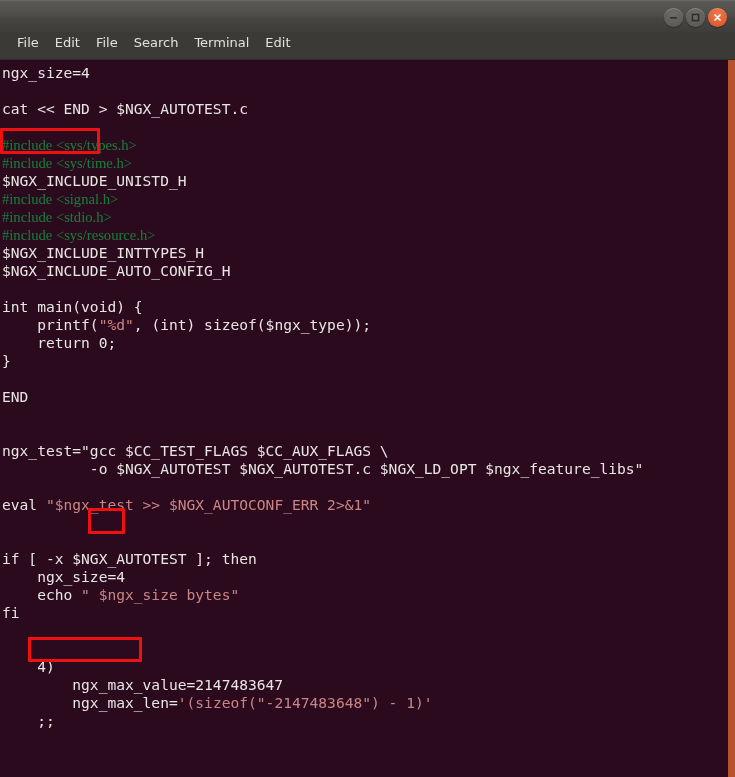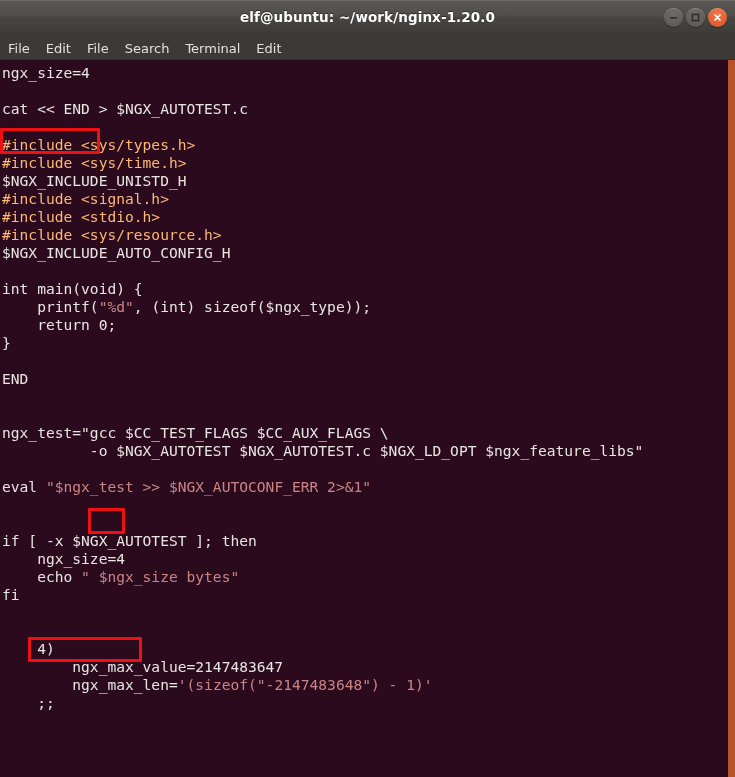--- a/index.html
+++ b/index.html
@@ -66,21 +66,22 @@
   .wbtn.close {
     background: radial-gradient(circle at 50% 30%, #f07746, #d8532b);
   }
   .wbtn svg { display: block; }
 
   
   #menubar {
     height: 28px;
     background: #3b3a36;
     display: flex;
-    align-items: flex-end;
+    align-items: flex-start;
+    padding-left: 9px;
     box-sizing: border-box;
     border-bottom: 1px solid #2e2d2a;
   }
   .menu-item {
     font-family: "DejaVu Sans", sans-serif;
     font-size: 13px;
     color: #e3e1dd;
     padding: 3px 8px;
     user-select: none;
     cursor: default;
@@ -114,21 +115,21 @@
   .line {
     height: 18px;
     line-height: 18px;
     font-family: "DejaVu Sans Mono", monospace;
     font-size: 14.6px;
     color: #e8e6e3;
     white-space: pre;
     letter-spacing: 0px;
   }
   .c-default { color: #e8e6e3; }
-  .c-cyan    { color: #fdba74; }
+  .c-cyan    { color: #15803d; font-family: Liberation Serif, serif; }
   .c-string  { color: #c98585; }
 
   
   .redbox {
     position: absolute;
     border: 3px solid #ef1111;
     border-radius: 1px;
     box-sizing: border-box;
     pointer-events: none;
   }
@@ -146,21 +147,20 @@
     color: #e8e6e3;
     white-space: pre;
   }
 </style>
 </head>
 <body>
 
 <div id="window">
 
   <div id="titlebar">
-    <span id="title-text">elf@ubuntu: ~/work/nginx-1.20.0</span>
     <div id="window-controls">
       <div class="wbtn min">
         <svg width="11" height="11" viewBox="0 0 11 11">
           <rect x="2" y="5" width="7" height="1.6" fill="#2f2e2b"></rect>
         </svg>
       </div>
       <div class="wbtn max">
         <svg width="11" height="11" viewBox="0 0 11 11">
           <rect x="2.4" y="2.4" width="6.2" height="6.2" fill="none" stroke="#2f2e2b" stroke-width="1.6"></rect>
         </svg>
@@ -187,20 +187,21 @@
         <div class="line"><span class="c-default">ngx_size=4</span></div>
         <div class="line"><span class="c-default"></span></div>
         <div class="line"><span class="c-default">cat &lt;&lt; END &gt; $NGX_AUTOTEST.c</span></div>
         <div class="line"><span class="c-default"></span></div>
         <div class="line"><span class="c-cyan">#include &lt;sys/types.h&gt;</span></div>
         <div class="line"><span class="c-cyan">#include &lt;sys/time.h&gt;</span></div>
         <div class="line"><span class="c-default">$NGX_INCLUDE_UNISTD_H</span></div>
         <div class="line"><span class="c-cyan">#include &lt;signal.h&gt;</span></div>
         <div class="line"><span class="c-cyan">#include &lt;stdio.h&gt;</span></div>
         <div class="line"><span class="c-cyan">#include &lt;sys/resource.h&gt;</span></div>
+        <div class="line"><span class="c-default">$NGX_INCLUDE_INTTYPES_H</span></div>
         <div class="line"><span class="c-default">$NGX_INCLUDE_AUTO_CONFIG_H</span></div>
         <div class="line"><span class="c-default"></span></div>
         <div class="line"><span class="c-default">int main(void) {</span></div>
         <div class="line"><span class="c-default">    printf(</span><span class="c-string">"%d"</span><span class="c-default">, (int) sizeof($ngx_type));</span></div>
         <div class="line"><span class="c-default">    return 0;</span></div>
         <div class="line"><span class="c-default">}</span></div>
         <div class="line"><span class="c-default"></span></div>
         <div class="line"><span class="c-default">END</span></div>
         <div class="line"><span class="c-default"></span></div>
         <div class="line"><span class="c-default"></span></div>

